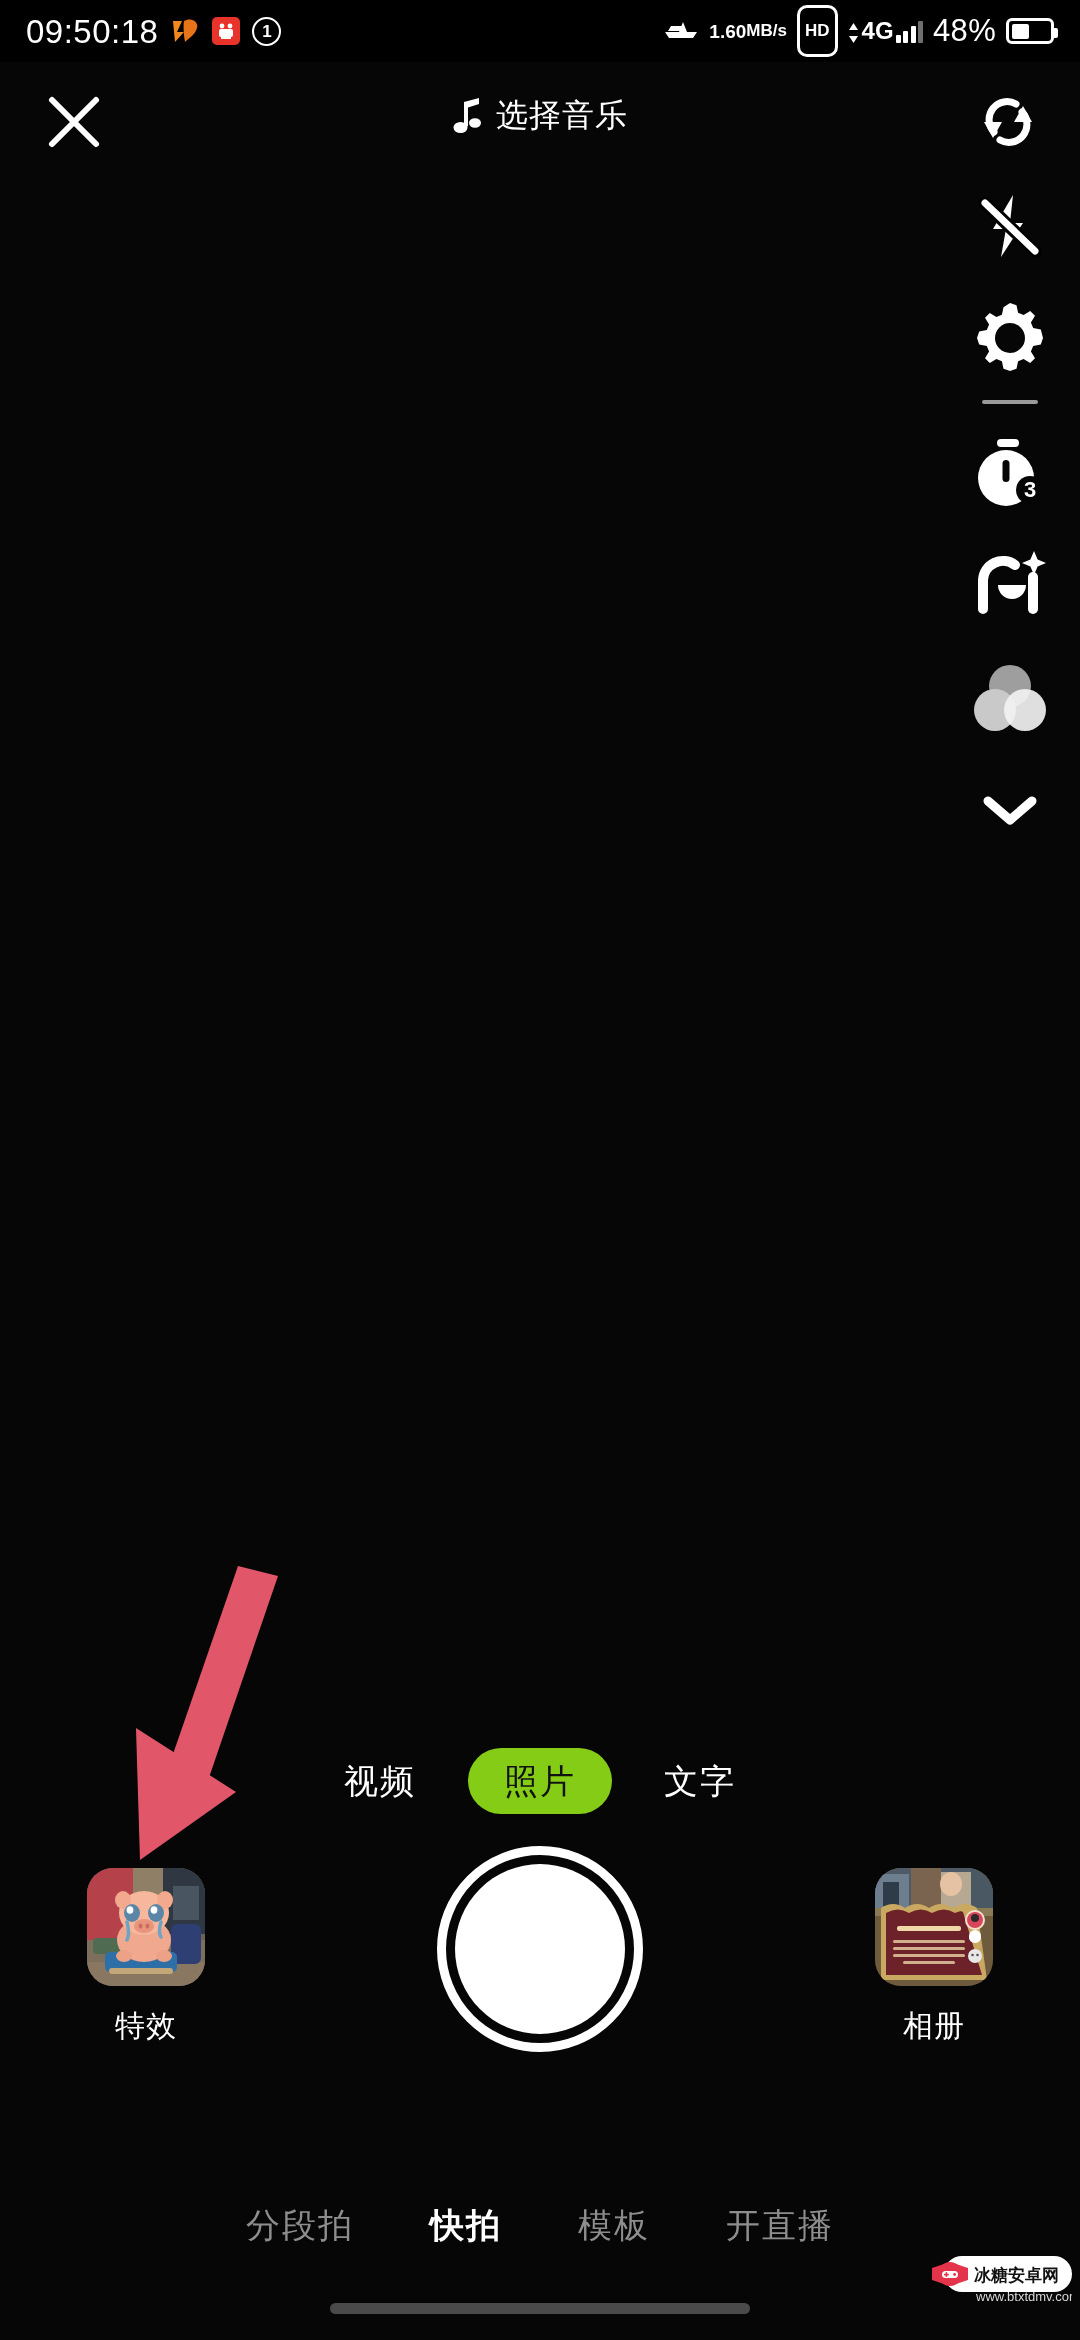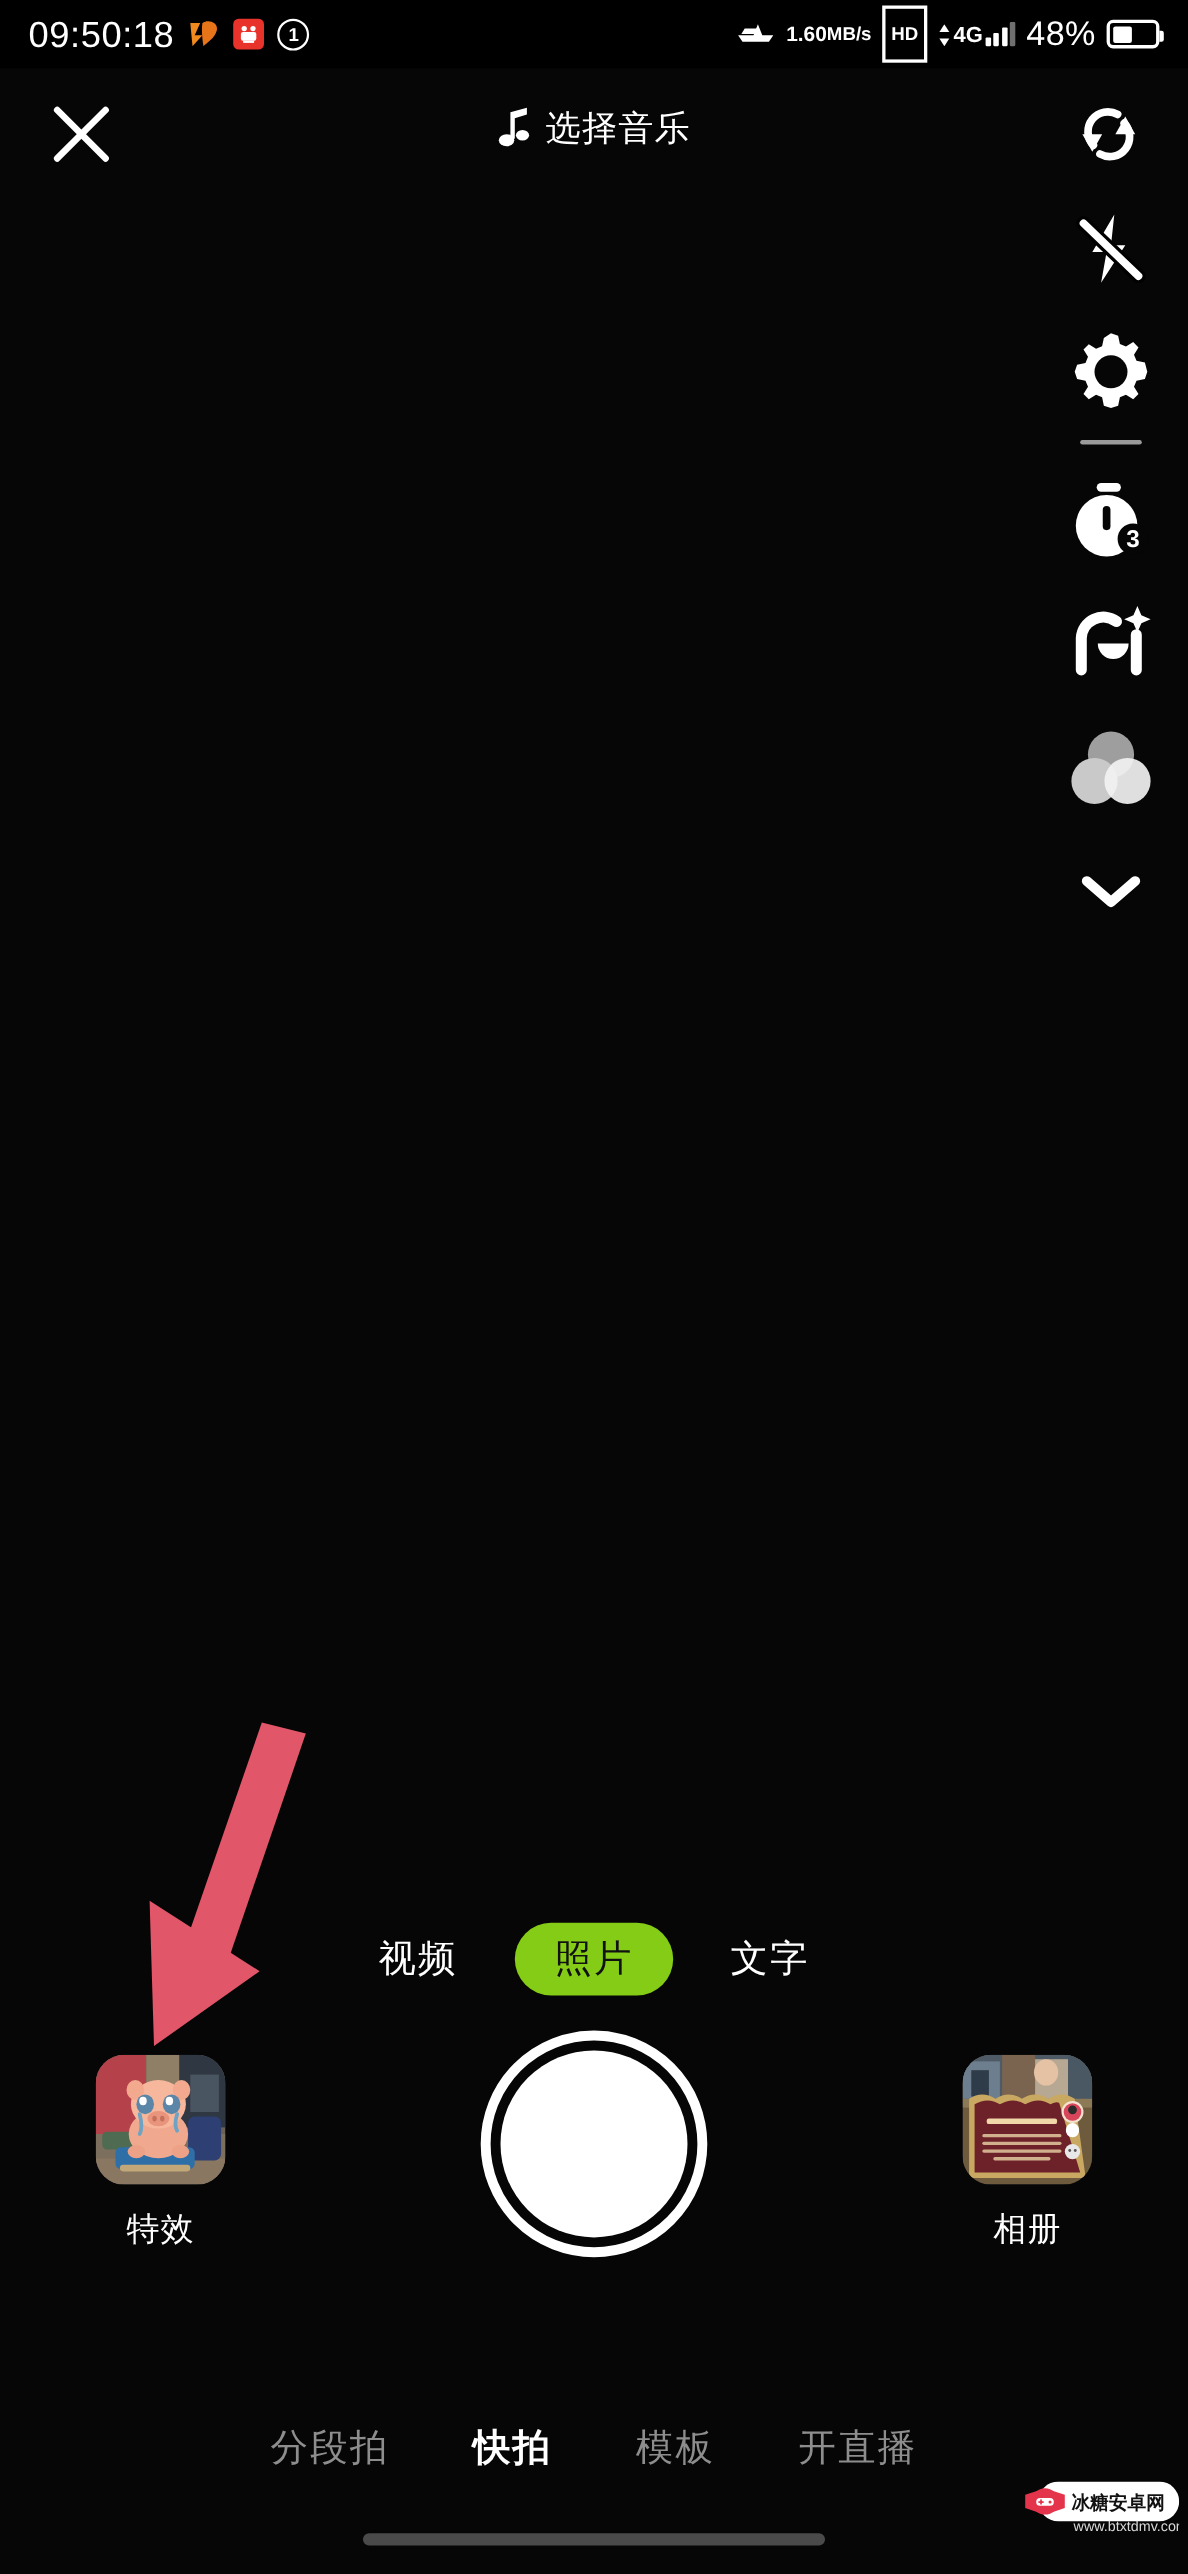--- a/index.html
+++ b/index.html
@@ -30,26 +30,26 @@
     width:29px; height:29px; border-radius:50%; border:2.5px solid #fff;
     display:flex; align-items:center; justify-content:center;
     font-size:17px; font-weight:700; line-height:1;
   }
   .sb-speed {
     display:flex; flex-direction:row; align-items:flex-start;
     line-height:1.0; font-size:19px; font-weight:600;
   }
   .sb-speed .s2 { font-size:17px; }
   .sb-hd {
-    border:3px solid #fff; border-radius:0; padding:14px 5px;
+    border:3px solid #fff; border-radius:10px; padding:14px 5px;
     font-size:17px; font-weight:800; line-height:1.1;
   }
   .sb-netblock { display:flex; align-items:flex-end; gap:2px; }
   .sb-4g { display:flex; align-items:center; }
-  .sb-4g .g { font-size:20px; font-weight:800; line-height:1; }
+  .sb-4g .g { font-size:24px; font-weight:800; line-height:1; }
   .sb-arrows { display:flex; flex-direction:column; gap:1px; margin-right:1px; }
   .bars { display:flex; align-items:flex-end; gap:2.5px; height:22px; }
   .bars i { width:5px; background:#fff; display:block; border-radius:1px; }
   .bars i:nth-child(1){ height:8px; }
   .bars i:nth-child(2){ height:12px; }
   .bars i:nth-child(3){ height:17px; }
   .bars i:nth-child(4){ height:22px; background:#6f6f6f; }
   .sb-batt-txt { font-size:31px; font-weight:400; letter-spacing:0.3px; }
   .sb-batt {
     width:48px; height:26px; border:3px solid #fff; border-radius:6px;

